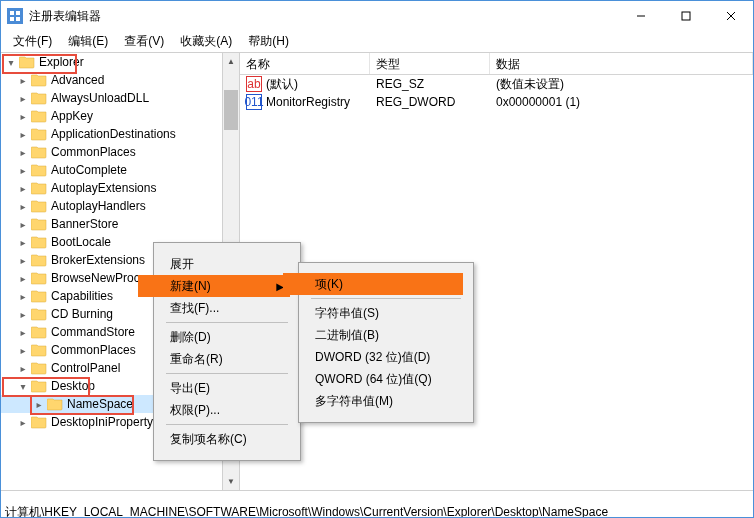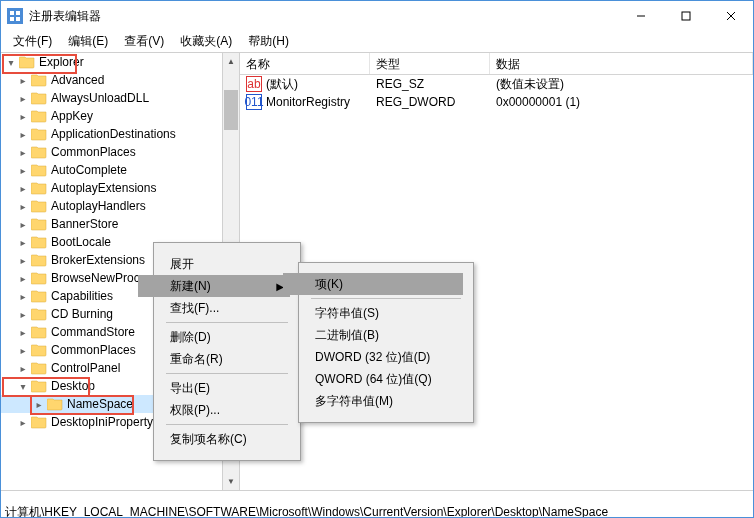--- a/index.html
+++ b/index.html
@@ -30,21 +30,21 @@
 .list-row { display: flex; align-items: center; height: 18px; padding-left: 2px; }
 .list-cell { padding: 0 4px; display: flex; align-items: center; }
 .val-icon { width: 16px; height: 16px; margin-right: 4px; border: 1px solid #888; display: flex; align-items: center; justify-content: center; font-size: 12px; }
 .statusbar { height: 22px; border-top: 1px solid #d0d0d0; padding: 13px 4px; font-size: 12px; white-space: nowrap; overflow: hidden; }
 .scrollbar-v { position: absolute; right: 0; top: 0; bottom: 0; width: 17px; background: #f0f0f0; border-left: 1px solid #d0d0d0; display: flex; flex-direction: column; }
 .sb-btn { height: 17px; display: flex; align-items: center; justify-content: center; color: #555; font-size: 8px; }
 .sb-track { flex: 1; position: relative; }
 .sb-thumb { position: absolute; left: 1px; right: 1px; background: #c0c0c0; }
 .context-menu { position: absolute; background: #f0f0f0; border: 1px solid #a0a0a0; box-shadow: 2px 2px 4px rgba(0,0,0,0.25); padding: 10px; }
 .cm-item { height: 22px; display: flex; align-items: center; padding: 0 20px 0 6px; position: relative; margin-left: -26px; padding-left: 32px; }
-.cm-item.highlighted { background: #a3a3a3; }
+.cm-item.highlighted { background: #f97316; }
 .cm-item .arrow { position: absolute; right: 6px; font-size: 10px; }
 .cm-sep-full { height: 1px; background: #c0c0c0; margin: 3px 2px; }
 </style>
 </head>
 <body>
 
 <div class="window">
   <div class="titlebar">
     <div class="titlebar-icon">
       <svg viewBox="0 0 12 12">

